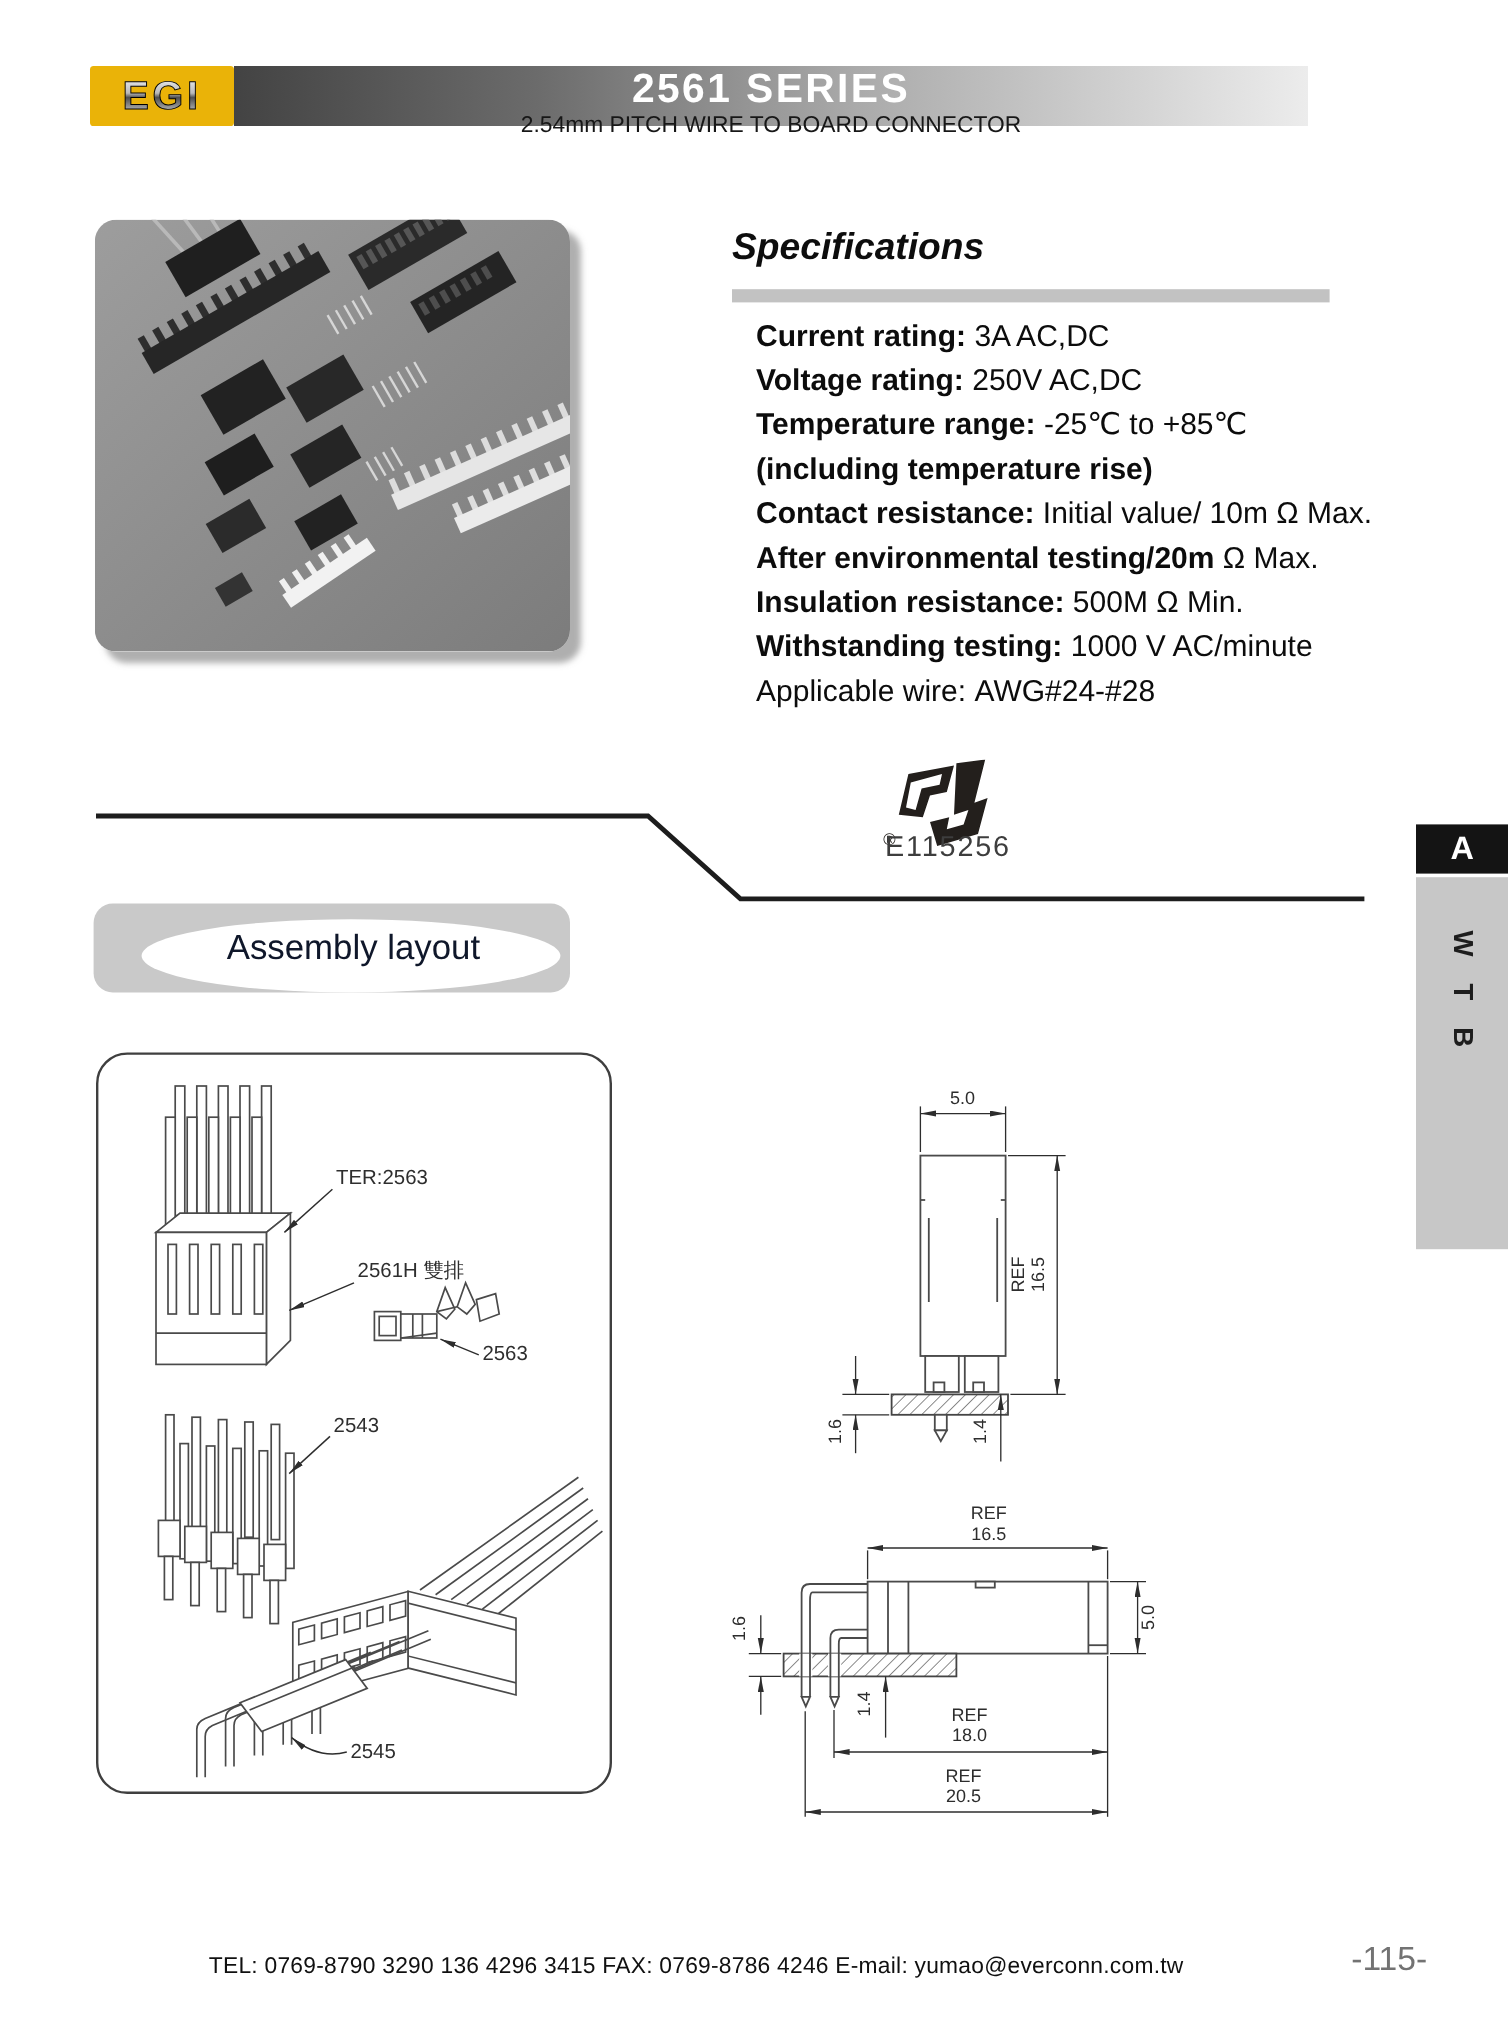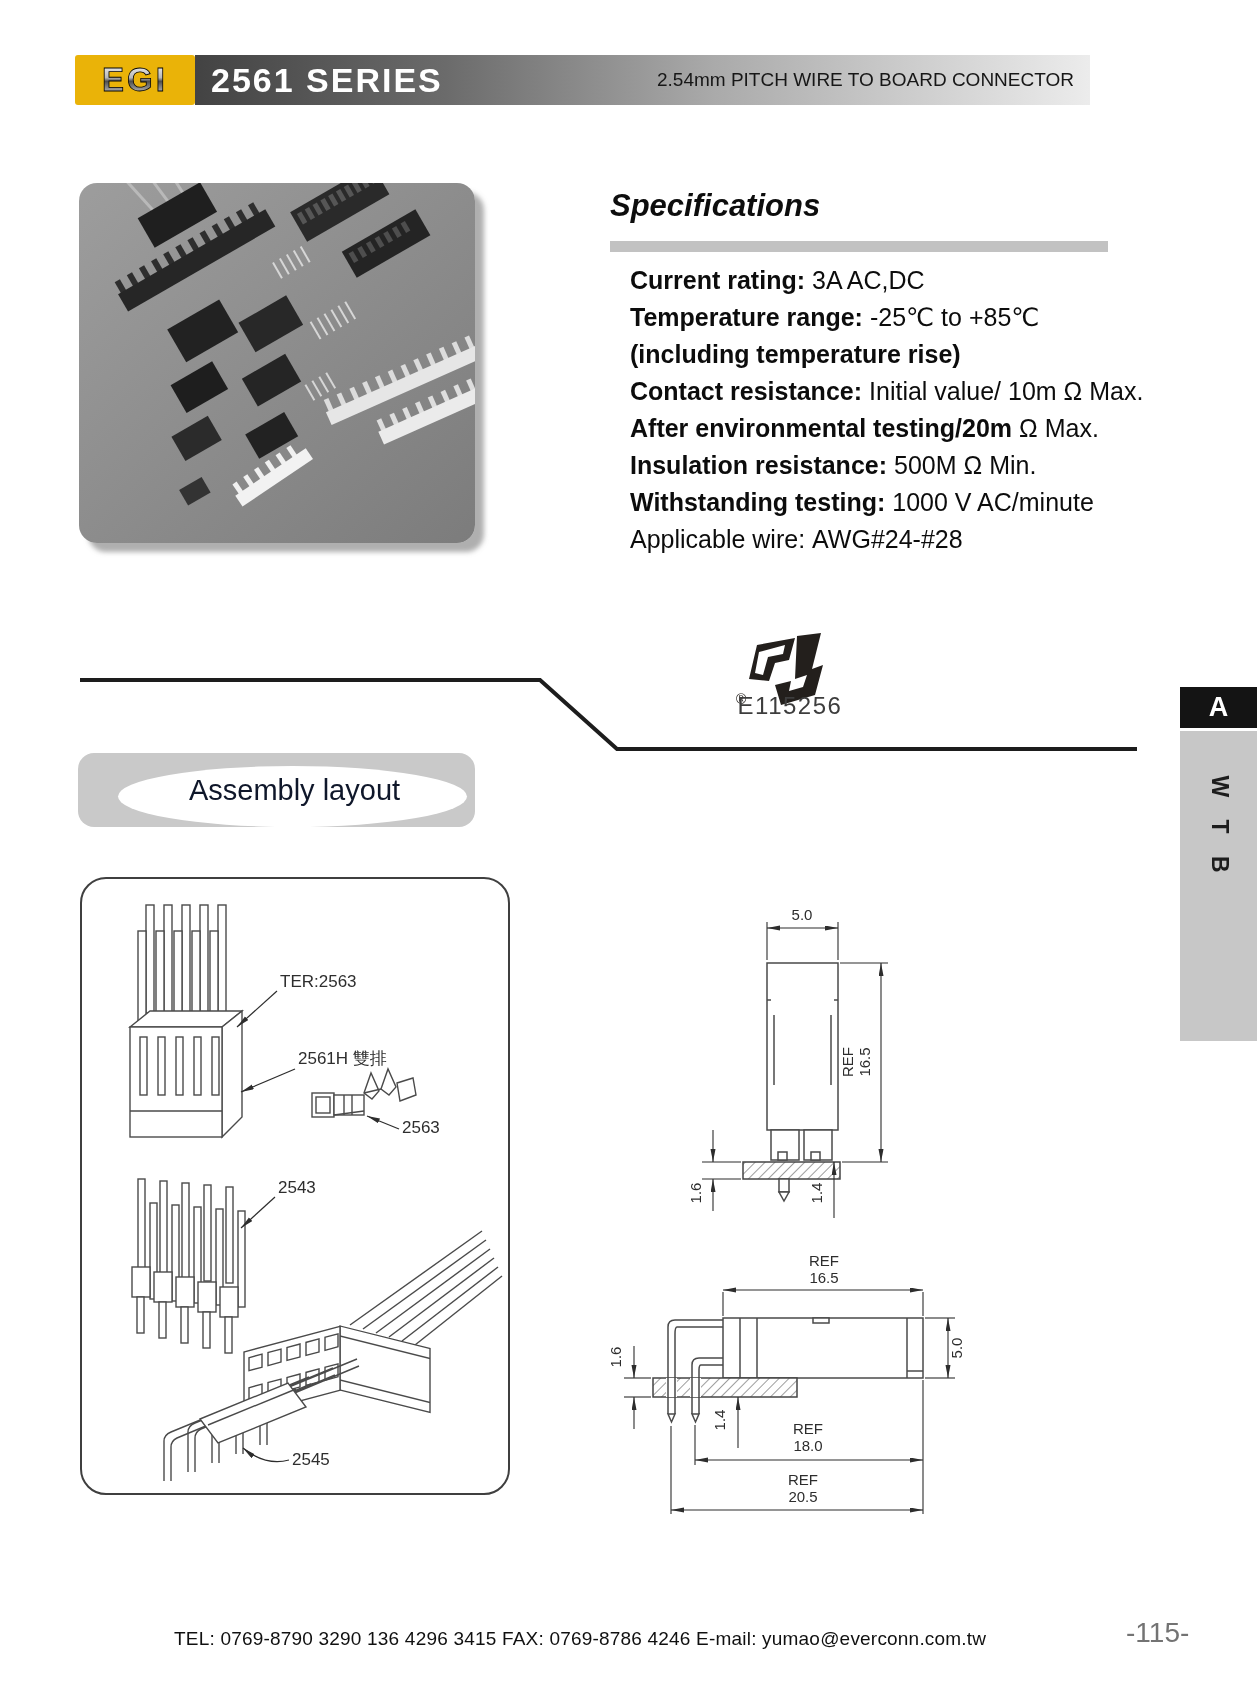--- a/index.html
+++ b/index.html
@@ -7,21 +7,21 @@
     position:relative;width:1257px;height:1683px;background:#fff;overflow:hidden;
     font-family:"Liberation Sans","DejaVu Sans",sans-serif;color:#111;
   }
   .abs{position:absolute;}
 
   
   .logo-box{left:75px;top:55px;width:120px;height:50px;background:#eab308;
     display:flex;align-items:center;justify-content:center;border-radius:3px;}
   .header-bar{left:195px;top:55px;width:895px;height:50px;
     background:linear-gradient(90deg,#434343 0%,#6b6b6b 28%,#aaaaaa 58%,#ececec 100%);
-    display:flex;align-items:center;justify-content:space-between;padding:0 16px;box-sizing:border-box;}
+    display:flex;align-items:center;justify-content:space-between;padding:0 16px;box-sizing:border-box;flex-direction:column;}
   .series-title{color:#ffffff;font-size:34px;font-weight:700;letter-spacing:2px;white-space:nowrap;}
   .header-subtitle{color:#171717;font-size:19px;font-weight:400;white-space:nowrap;}
 
   
   .photo-box{left:79px;top:183px;width:396px;height:360px;border-radius:18px;overflow:hidden;
     box-shadow:9px 9px 5px rgba(110,110,110,.55);}
 
   
   .spec-heading{left:610px;top:188px;font-size:31px;font-style:italic;font-weight:700;color:#0d0d0d;}
   .spec-bar{left:610px;top:241px;width:498px;height:11px;background:#c2c2c2;}
@@ -221,20 +221,21 @@
           <rect x="96" y="270" width="85" height="13" fill="#f2f2f2"></rect>
         </g>
       </g>
     </svg>
   </div>
 
   <div class="abs spec-heading">Specifications</div>
   <div class="abs spec-bar"></div>
   <div class="abs spec-list">
     <div class="spec-line"><span class="spec-label">Current rating:</span><span class="spec-value">3A AC,DC</span></div>
+    <div class="spec-line"><span class="spec-label">Voltage rating:</span><span class="spec-value">250V AC,DC</span></div>
     <div class="spec-line"><span class="spec-label">Temperature range:</span><span class="spec-value">-25℃ to +85℃</span></div>
     <div class="spec-line"><span class="spec-label">(including temperature rise)</span><span class="spec-value"></span></div>
     <div class="spec-line"><span class="spec-label">Contact resistance:</span><span class="spec-value">Initial value/ 10m Ω Max.</span></div>
     <div class="spec-line"><span class="spec-label">After environmental testing/20m</span><span class="spec-value">Ω Max.</span></div>
     <div class="spec-line"><span class="spec-label">Insulation resistance:</span><span class="spec-value">500M Ω Min.</span></div>
     <div class="spec-line"><span class="spec-label">Withstanding testing:</span><span class="spec-value">1000 V AC/minute</span></div>
     <div class="spec-line"><span class="spec-label">Applicable wire:</span><span class="spec-value">AWG#24-#28</span></div>
   </div>
 
   <svg class="abs" style="left:735px;top:633px" width="105" height="75" viewBox="0 0 105 75">

